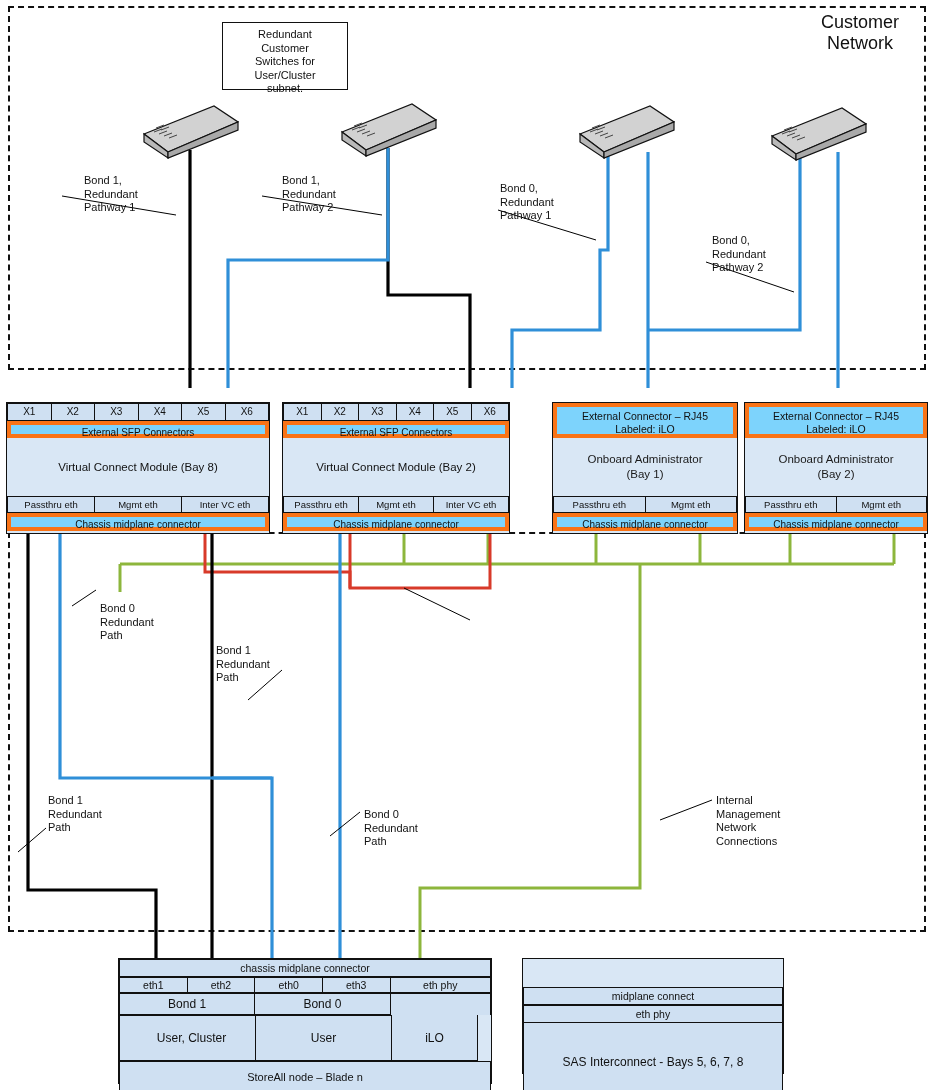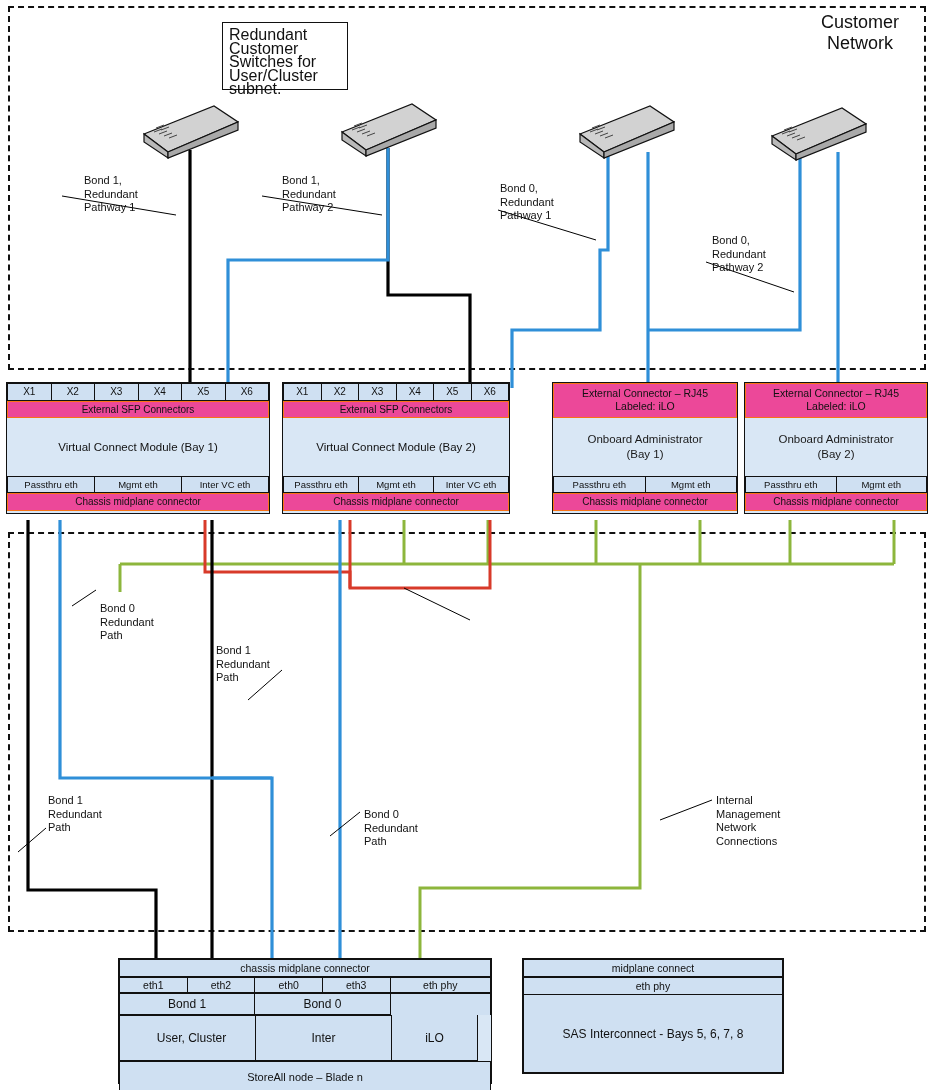--- a/index.html
+++ b/index.html
@@ -2,24 +2,24 @@
 <html><head>
 <meta charset="utf-8">
 <style>
   html,body{margin:0;padding:0;background:#ffffff;}
   body{width:934px;height:1090px;position:relative;font-family:"Liberation Sans",sans-serif;color:#1a1a1a;}
   #canvas{position:absolute;left:0;top:0;width:934px;height:1090px;overflow:hidden;}
   svg#wires{position:absolute;left:0;top:0;width:934px;height:1090px;}
   .abs{position:absolute;}
   .zone{border:2px dashed #111;box-sizing:border-box;}
   .zone-label{font-size:18px;line-height:21px;text-align:center;color:#111;}
-  .callout{background:#fff;border:1px solid #111;box-sizing:border-box;font-size:16px;line-height:13.5px;padding:5px 6px;color:#111;}
+  .callout{background:#fff;border:1px solid #111;box-sizing:border-box;font-size:11px;line-height:13.5px;padding:5px 21px;color:#111;text-align:center;}
   .plainlabel{font-size:11px;line-height:13.5px;color:#111;}
-  .module{box-sizing:border-box;border:1px solid #111;background:#d9e7f5;}
-  .bar{box-sizing:border-box;border:1px solid #f97316;background:#ec4899;font-size:10px;text-align:center;color:#111;}
+  .module{box-sizing:border-box;border:1px solid #111;background:#d9e7f5;margin-top:20px;}
+  .bar{box-sizing:border-box;border:4px solid #f97316;background:#7dd3fc;font-size:10px;text-align:center;color:#111;}
   .portrow{display:flex;}
   .port{flex:1;box-sizing:border-box;border:1px solid #111;border-right:none;background:#cfe0f2;font-size:10px;text-align:center;line-height:16px;color:#111;}
   .port:last-child{border-right:1px solid #111;}
   .subrow{display:flex;}
   .sub{flex:1;box-sizing:border-box;border:1px solid #111;border-right:none;background:#cfe0f2;font-size:9.5px;text-align:center;line-height:15px;color:#111;}
   .sub:last-child{border-right:1px solid #111;}
   .modtitle{font-size:11.5px;text-align:center;color:#111;display:flex;align-items:center;justify-content:center;height:100%;line-height:14px;}
   .ext-title{font-size:10.5px;text-align:center;line-height:13px;color:#111;padding-top:3px;}
   .node{box-sizing:border-box;border:1px solid #111;background:#d9e7f5;}
   .nodecell{box-sizing:border-box;border:1px solid #111;background:#cfe0f2;font-size:12px;display:flex;align-items:center;justify-content:center;color:#111;text-align:center;}
@@ -203,21 +203,21 @@
     <div class="portrow" style="height:18px;">
       <div class="port">X1</div>
       <div class="port">X2</div>
       <div class="port">X3</div>
       <div class="port">X4</div>
       <div class="port">X5</div>
       <div class="port">X6</div>
     </div>
     <div class="bar" style="height:17px;line-height:15px;">External SFP Connectors</div>
     <div style="height:58px;">
-      <div class="modtitle">Virtual Connect Module (Bay 1)</div>
+      <div class="modtitle">Virtual Connect Module (Bay 8)</div>
     </div>
     <div class="subrow" style="height:17px;">
       <div class="sub">Passthru eth</div>
       <div class="sub">Mgmt eth</div>
       <div class="sub">Inter VC eth</div>
     </div>
     <div class="bar" style="height:18px;line-height:16px;">Chassis midplane connector</div>
   </div>
 
   <div class="abs module" style="left:282px;top:382px;width:228px;height:132px;">
@@ -286,25 +286,25 @@
       <div class="nodehdr" style="width:68px;border-right:none;">eth3</div>
       <div class="nodehdr" style="width:102px;">eth phy</div>
     </div>
     <div style="display:flex;height:22px;">
       <div class="nodecell" style="width:136px;border-right:none;">Bond 1</div>
       <div class="nodecell" style="width:136px;border-right:none;">Bond 0</div>
       <div class="nodecell" style="width:102px;border-bottom:none;"></div>
     </div>
     <div style="display:flex;height:46px;">
       <div class="nodecell" style="width:136px;border-right:none;padding-left:8px;">User, Cluster</div>
-      <div class="nodecell" style="width:136px;border-right:none;">Inter</div>
+      <div class="nodecell" style="width:136px;border-right:none;">User</div>
       <div class="nodecell" style="width:87px;border-top:none;">iLO</div>
     </div>
     <div class="nodehdr" style="height:32px;font-size:11px;">StoreAll node – Blade n</div>
   </div>
 
   <div class="abs node" style="left:522px;top:958px;width:262px;height:116px;">
-    <div class="nodehdr" style="height:18px;">midplane connect</div>
+    <div class="nodehdr" style="height:18px;margin-top:28px;">midplane connect</div>
     <div class="nodehdr" style="height:18px;">eth phy</div>
     <div class="nodecell" style="height:78px;border-top:none;">SAS Interconnect - Bays 5, 6, 7, 8</div>
   </div>
 
 </div>
 
 </body></html>

